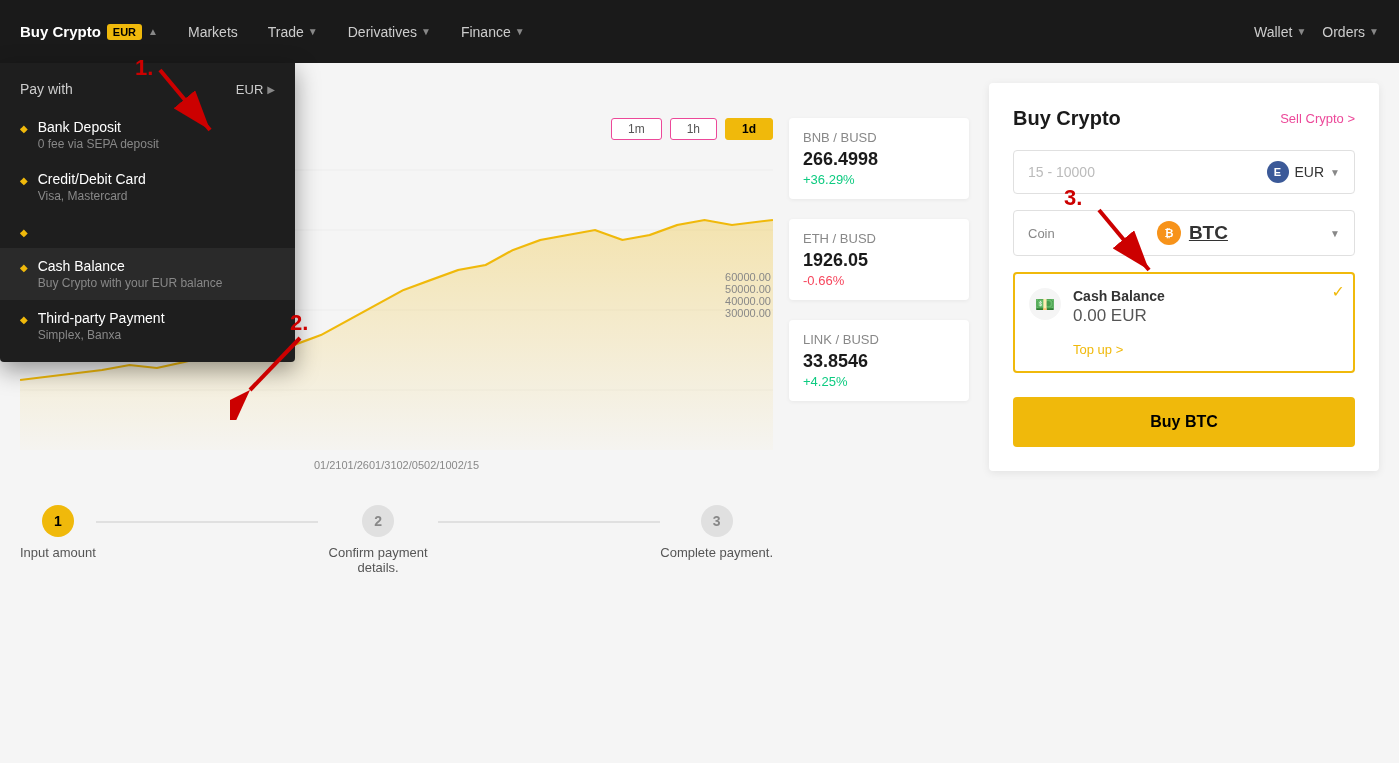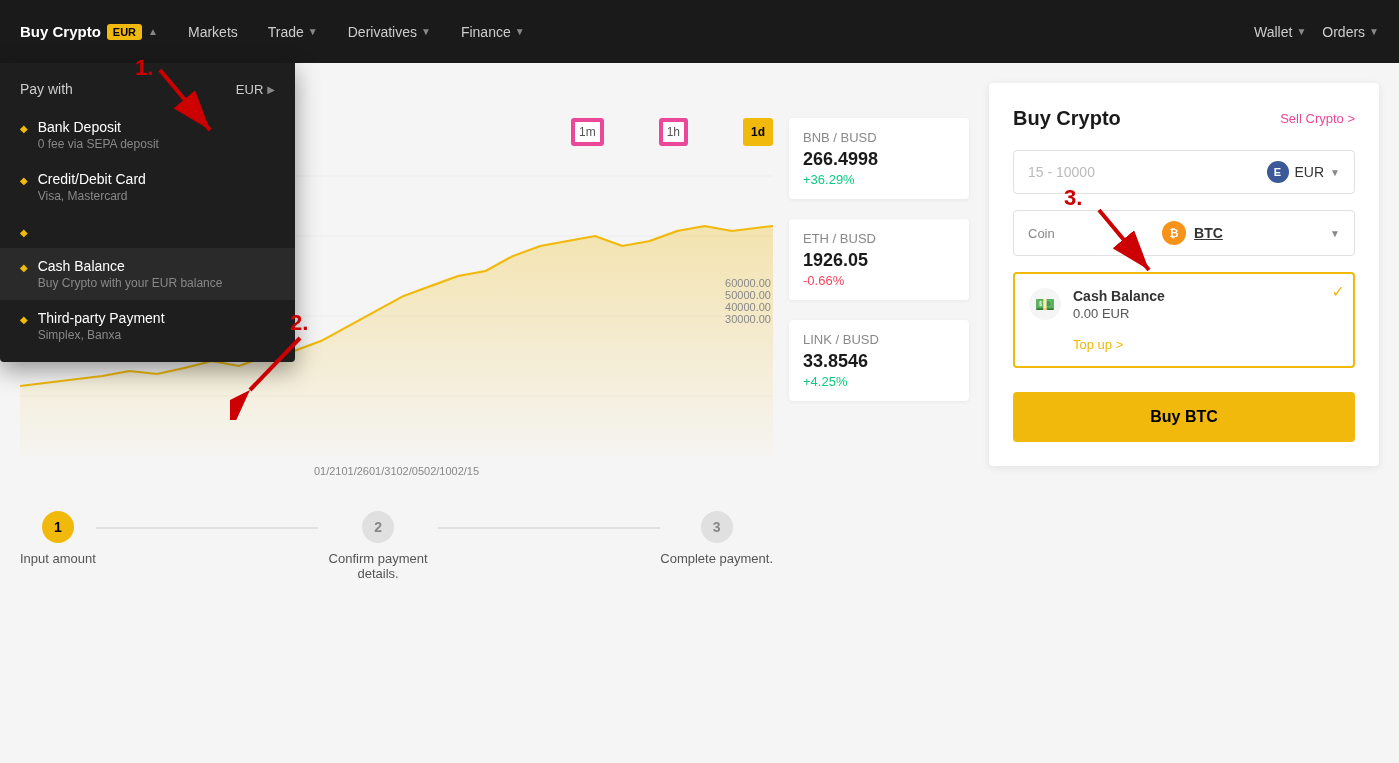--- a/index.html
+++ b/index.html
@@ -131,28 +131,27 @@
 
     
     .chart-container { position: relative; width: 100%; }
     .chart-timeframes {
       display: flex;
       gap: 8px;
       margin-bottom: 10px;
       justify-content: flex-end;
     }
     .timeframe-btn {
-      padding: 3px 4px;
+      padding: 3px 16px;
       font-size: 12px;
-      border: 4px solid #ec4899;
+      border: 1px solid #ec4899;
       background: #fff;
       border-radius: 3px;
       cursor: pointer;
       color: #555;
-      margin-left: 47px;
     }
     .timeframe-btn.active {
       background: #f0b90b;
       border-color: #f0b90b;
       color: #000;
       font-weight: 600;
     }
     .chart-wrap {
       position: relative;
       height: 300px;
@@ -239,40 +238,40 @@
       cursor: pointer;
     }
     .coin-label { color: #888; font-size: 13px; }
     .coin-selected { display: flex; align-items: center; gap: 8px; }
     .btc-icon {
       width: 24px; height: 24px; border-radius: 50%;
       background: #f7931a; color: #fff;
       display: flex; align-items: center; justify-content: center;
       font-size: 11px; font-weight: 700;
     }
-    .coin-name { font-size: 14px; font-weight: 600; color: #333; text-decoration: underline; }
+    .coin-name { font-size: 19px; font-weight: 600; color: #333; text-decoration: underline; }
     .cash-balance-card {
       border: 2px solid #f0b90b;
       border-radius: 4px;
       padding: 14px;
       margin-bottom: 16px;
       display: flex;
       align-items: flex-start;
       gap: 12px;
       position: relative;
     }
     .cash-icon {
       width: 32px; height: 32px; border-radius: 50%;
       background: #f5f5f5;
       display: flex; align-items: center; justify-content: center;
       font-size: 16px; flex-shrink: 0;
     }
     .cash-info {}
     .cash-title { font-size: 14px; font-weight: 600; color: #333; }
-    .cash-amount { font-size: 13px; color: #555; margin-top: 2px; }
+    .cash-amount { font-size: 17px; color: #555; margin-top: 2px; }
     .top-up-link { color: #f0b90b; font-size: 13px; cursor: pointer; margin-top: 16px; display: block; }
     .checkmark {
       position: absolute; top: 8px; right: 8px;
       color: #f0b90b; font-size: 16px;
     }
     .buy-button {
       width: 100%;
       padding: 16px;
       background: #f0b90b;
       border: none;

